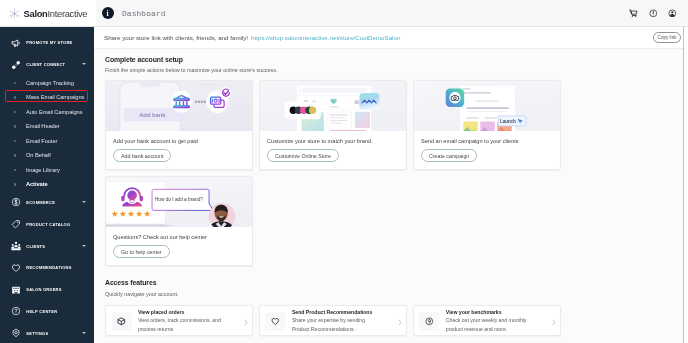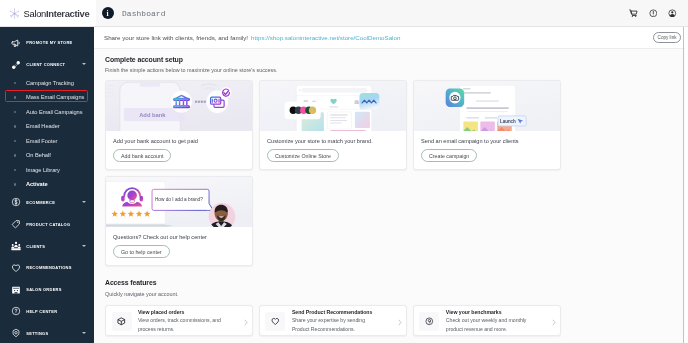--- a/index.html
+++ b/index.html
@@ -9,22 +9,22 @@
     background:#ffffff; font-size:10px; color:#2b2b2b;
     -webkit-font-smoothing: antialiased;
   }
   .app { position:relative; width:688px; height:343px; }
 
   
   .topbar { position:absolute; left:0; top:0; width:688px; height:27px; background:#f7f7f8; border-bottom:1px solid #e4e4e7; display:flex; align-items:center; }
   .brand { width:96px; height:26px; background:#fff; display:flex; align-items:center; gap:3.6px; padding-left:9px; }
   .brand-mark { width:11px; height:11px; }
   .brand-text { font-size:9.4px; letter-spacing:-0.32px; color:#20222a; white-space:nowrap; }
-  .brand-text b { font-weight:400; }
-  .brand-text span { font-weight:700; color:#3d4049; }
+  .brand-text b { font-weight:700; }
+  .brand-text span { font-weight:400; color:#3d4049; }
 
   .info-badge { width:12px; height:12px; border-radius:50%; background:#101b29; margin-left:5.5px; display:flex; align-items:center; justify-content:center; color:#fff; font-size:7.5px; font-weight:700; font-family:"Liberation Serif", serif; }
   .page-title { margin-left:8.5px; font-size:7.9px; color:#6b7079; letter-spacing:0.1px;font-family:Liberation Mono, monospace; }
 
   .topbar-right { margin-left:auto; display:flex; align-items:center; gap:11px; padding-right:11px; }
   .ticon { width:8.6px; height:8.6px; color:#2f3136; display:block; }
 
   
   .sidebar { position:absolute; left:0; top:27px; width:94px; height:316px; background:#1a2b3b; color:#fff; overflow:hidden; padding-top:5px; }
   .sb-item { display:flex; align-items:center; height:21.8px; padding-left:10.8px; position:relative; }

